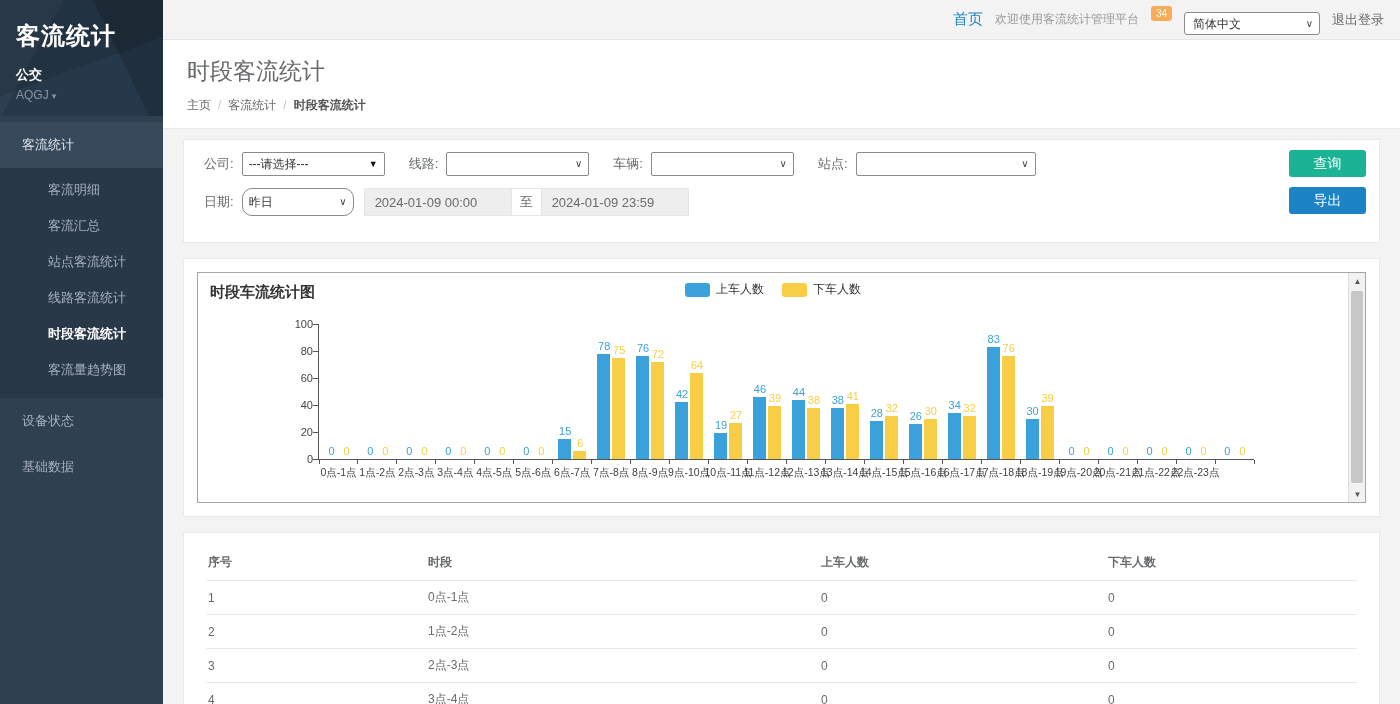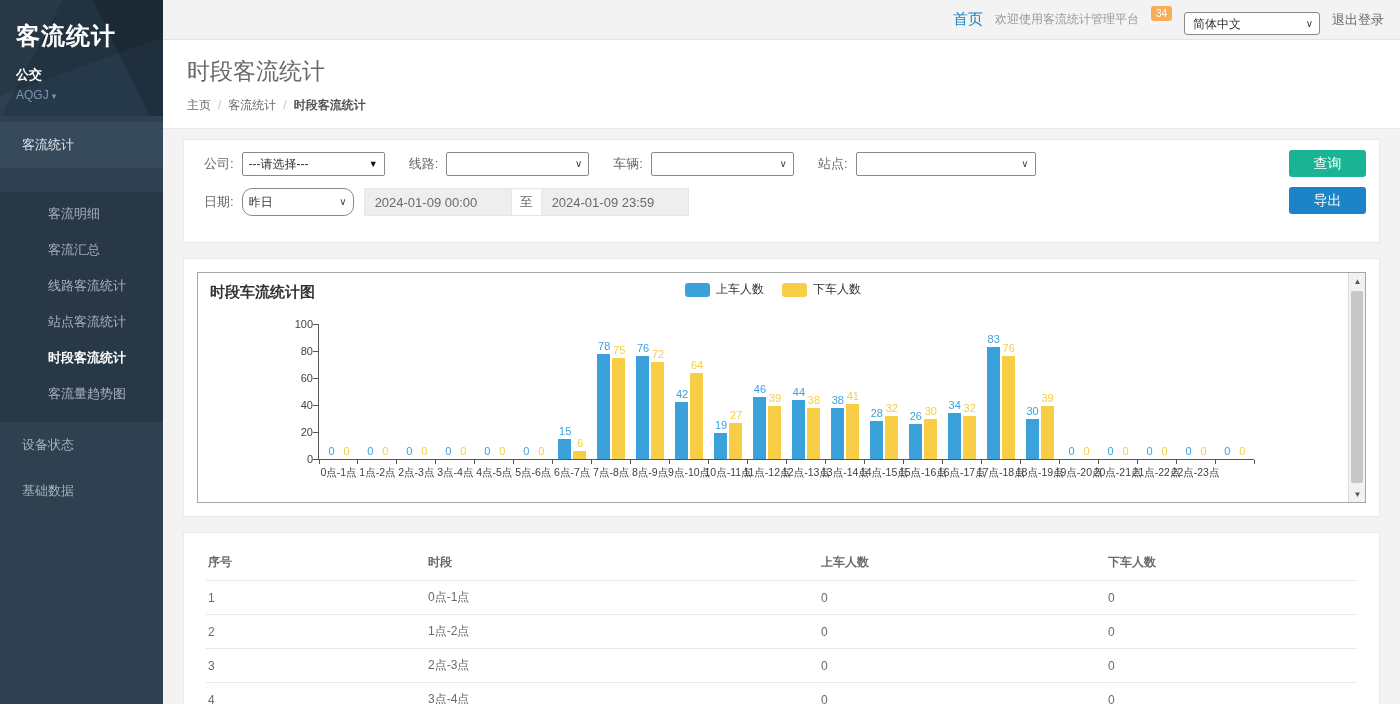--- a/index.html
+++ b/index.html
@@ -17,21 +17,21 @@
       linear-gradient(160deg, rgba(0,0,0,0.12) 0 55%, transparent 55%),
       #26394a;
   }
   .brand-title { color:#fff; font-size:24px; font-weight:bold; letter-spacing:1px; }
   .org-name { color:#fff; font-size:13px; font-weight:bold; margin-top:14px; }
   .user-row { color:#8095a8; font-size:12px; margin-top:4px; cursor:pointer; }
   .user-row .caret { font-size:9px; margin-left:3px; }
   .menu { margin-top:6px; font-size:13px; }
   .menu-item { padding:14px 0 14px 22px; color:#a7b1c2; cursor:pointer; }
   .menu-item.section-active { background:#364a5c; color:#dfe4ea; }
-  .submenu { background:#293846; padding:4px 0 10px 0;margin-top:24px; }
+  .submenu { background:#293846; padding:4px 0 10px 0; }
   .submenu-item { padding:9px 0 9px 48px; color:#a7b1c2; cursor:pointer; }
   .submenu-item.active { color:#ffffff; font-weight:bold; }
 
   
   .main { flex:1; display:flex; flex-direction:column; background:#f3f3f4; }
   .topbar {
     height:40px; background:#f3f3f4; border-bottom:1px solid #e4e5e7;
     display:flex; align-items:center; justify-content:flex-end; padding-right:16px; gap:12px;
   }
   .home-link { color:#1c84c6; font-size:15px; text-decoration:none; cursor:pointer; }
@@ -133,22 +133,22 @@
       <div class="org-name">公交</div>
       <div class="user-row">
         <span>AQGJ</span><span class="caret">▾</span>
       </div>
     </div>
     <nav class="menu">
       <div class="menu-item section-active">客流统计</div>
       <div class="submenu" id="submenu">
           <div class="submenu-item">客流明细</div>
           <div class="submenu-item">客流汇总</div>
+          <div class="submenu-item">站点客流统计</div>
           <div class="submenu-item">线路客流统计</div>
-          <div class="submenu-item">站点客流统计</div>
           <div class="submenu-item active">时段客流统计</div>
           <div class="submenu-item">客流量趋势图</div>
         </div>
       <div class="menu-item">设备状态</div>
       <div class="menu-item">基础数据</div>
     </nav>
   </aside>
 
   <div class="main">
 

